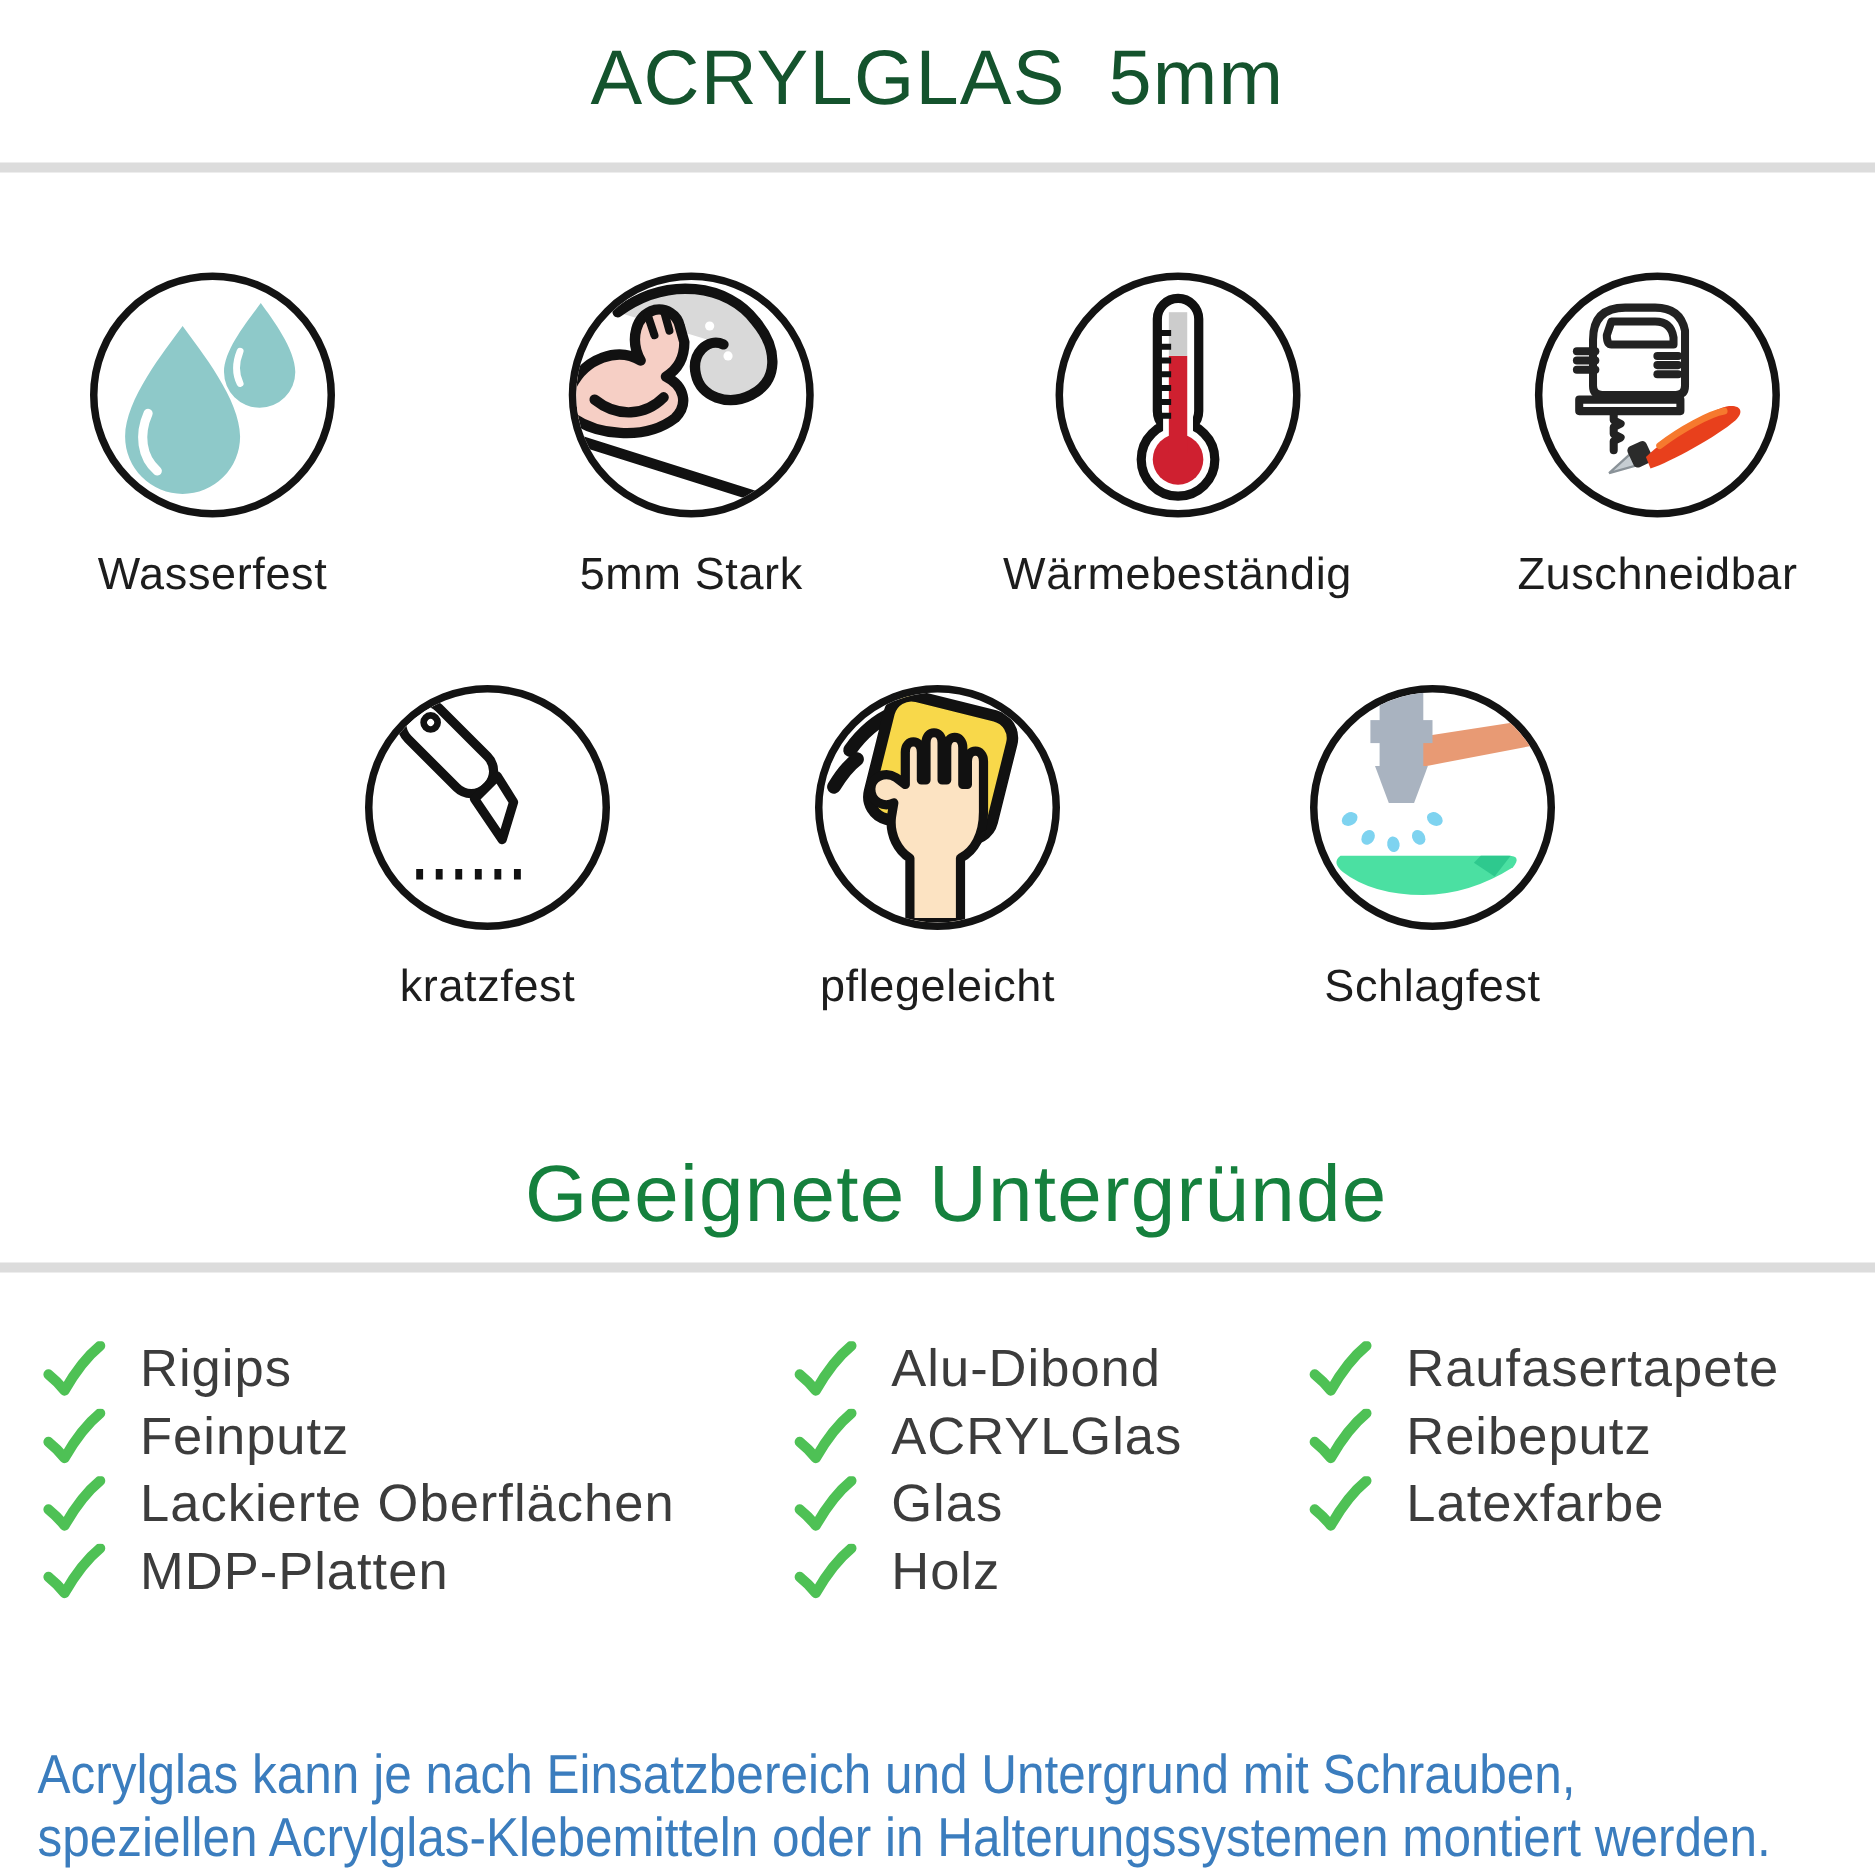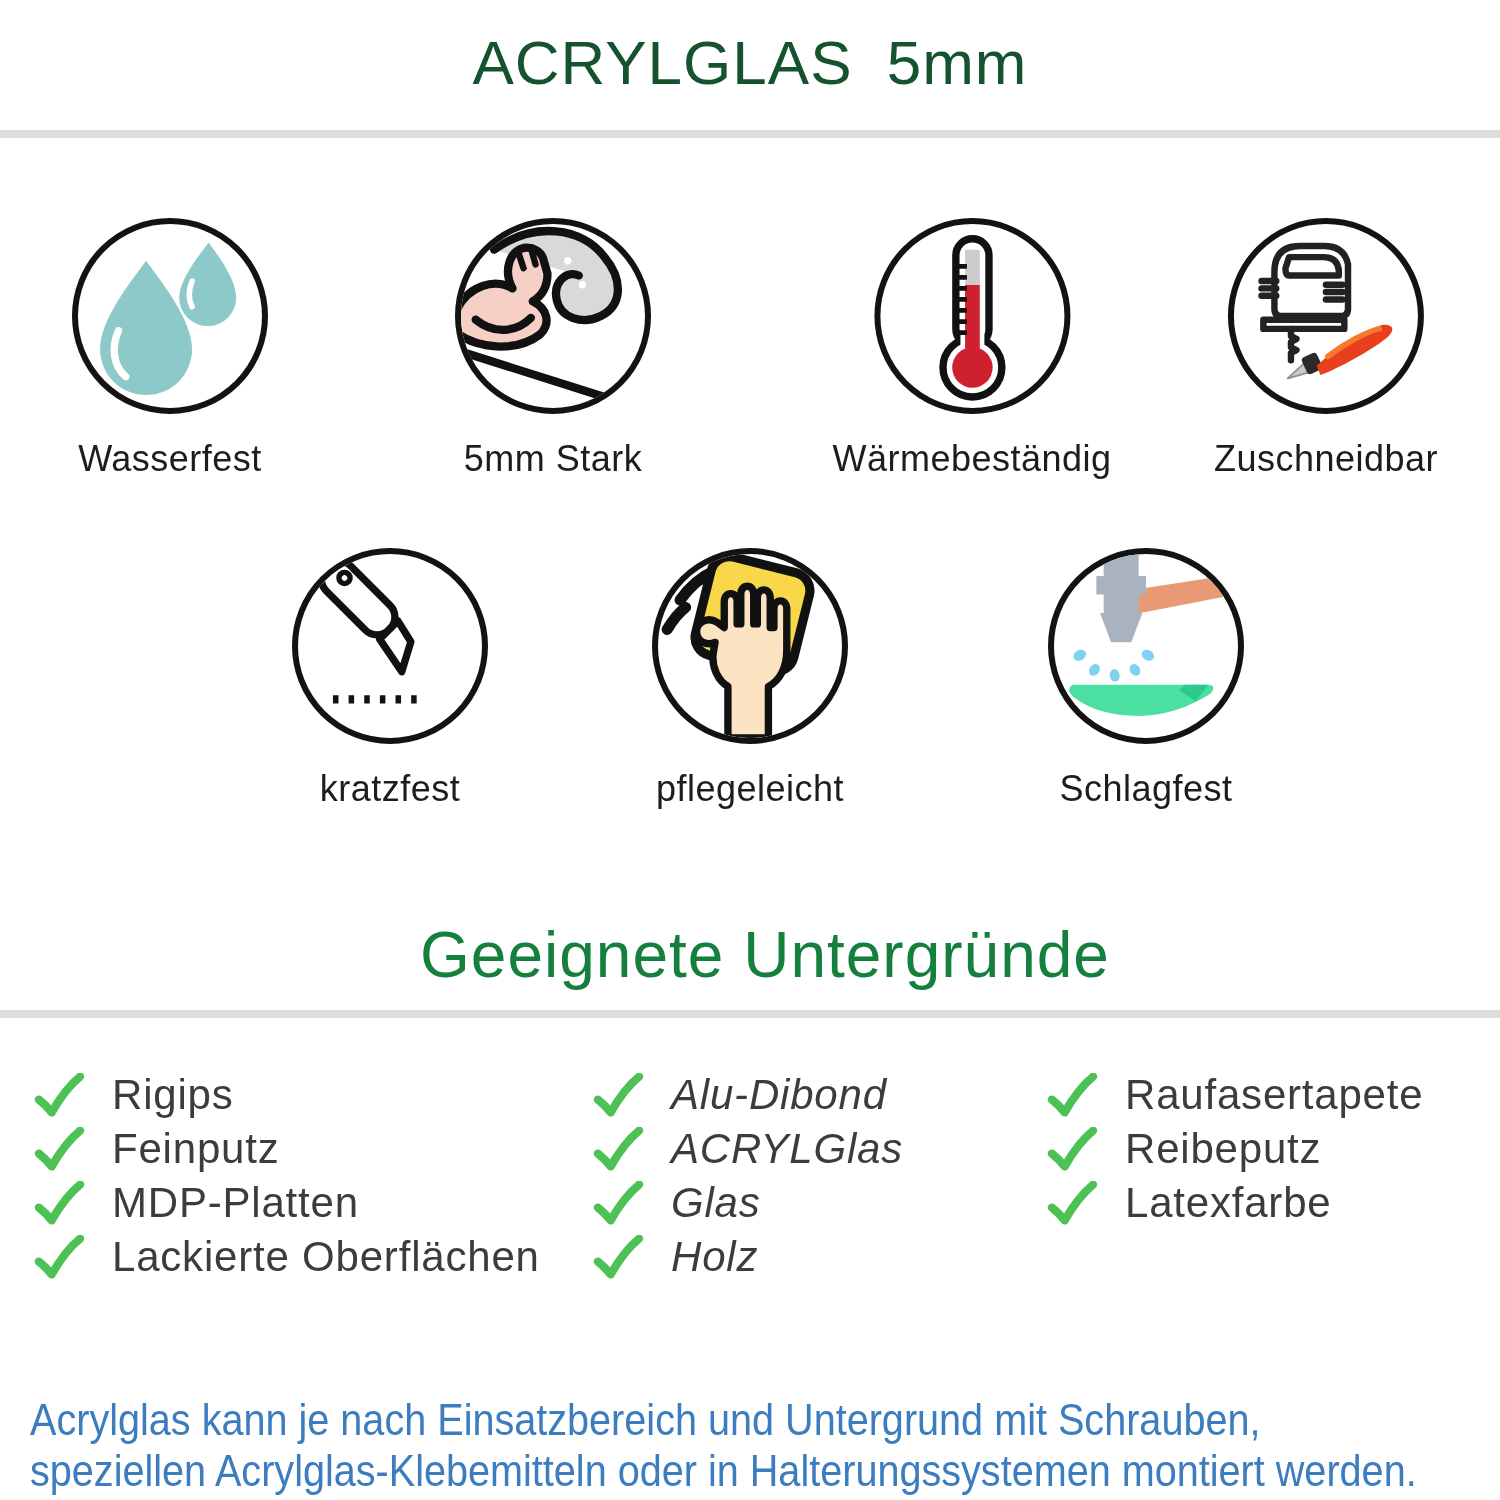--- a/index.html
+++ b/index.html
@@ -59,21 +59,21 @@
         <circle cx="66" cy="33" r="2" fill="#fff"></circle>
       <path d="M-2,46 C4,34 18,29 28,35 C23,26 26,15 34,13 C39,12 44,15 45,20 L47,27 C47,34 44,39 39,42 C47,46 49,54 43,60 C30,70 8,68 -4,58 Z" fill="#f6cfc5" stroke="#111" stroke-width="4.5" stroke-linejoin="round" stroke-linecap="round"></path>
       <path d="M31,15 l3,9 M38,13 l2.5,9" fill="none" stroke="#111" stroke-width="3.5" stroke-linecap="round"></path>
       <path d="M8,52 C18,60 30,59 38,51" fill="none" stroke="#111" stroke-width="4.5" stroke-linecap="round"></path>
       <path d="M2,70 L78,94" stroke="#111" stroke-width="4.5" stroke-linecap="round"></path>
     </svg>
   </div>
   <div class="feat-label">5mm Stark</div>
 </div>
 
-<div class="feat" style="left:942px;top:218px;margin-left:30px;">
+<div class="feat" style="left:942px;top:218px;">
   <div class="circle">
     <svg viewBox="0 0 100 100">
       <rect x="41" y="8" width="18" height="58" rx="9" fill="#fff" stroke="#111" stroke-width="4"></rect>
       <circle cx="50" cy="78" r="16" fill="#fff" stroke="#111" stroke-width="4"></circle>
       <rect x="43.5" y="56" width="13" height="14" fill="#fff"></rect>
       <circle cx="50" cy="78" r="11" fill="#cf2030"></circle>
       <rect x="46" y="33" width="8" height="42" fill="#cf2030"></rect>
       <rect x="46" y="14" width="8" height="19" fill="#cccccc"></rect>
       <g stroke="#111" stroke-width="2.6">
         <line x1="41" y1="23" x2="47" y2="23"></line>
@@ -174,31 +174,31 @@
   <div class="s-item">
     <svg class="check" viewBox="0 0 54 48">
         <path d="M5,29 C10,33 15,38 19,43 C27,29 39,13 50,4" stroke="#4ec155" stroke-width="9" fill="none" stroke-linecap="round" stroke-linejoin="round"></path>
       </svg>
     <span class="s-label">Feinputz</span>
   </div>
   <div class="s-item">
     <svg class="check" viewBox="0 0 54 48">
         <path d="M5,29 C10,33 15,38 19,43 C27,29 39,13 50,4" stroke="#4ec155" stroke-width="9" fill="none" stroke-linecap="round" stroke-linejoin="round"></path>
       </svg>
+    <span class="s-label">Lackierte Oberflächen</span>
+  </div>
+  <div class="s-item">
+    <svg class="check" viewBox="0 0 54 48">
+        <path d="M5,29 C10,33 15,38 19,43 C27,29 39,13 50,4" stroke="#4ec155" stroke-width="9" fill="none" stroke-linecap="round" stroke-linejoin="round"></path>
+      </svg>
     <span class="s-label">MDP-Platten</span>
   </div>
-  <div class="s-item">
-    <svg class="check" viewBox="0 0 54 48">
-        <path d="M5,29 C10,33 15,38 19,43 C27,29 39,13 50,4" stroke="#4ec155" stroke-width="9" fill="none" stroke-linecap="round" stroke-linejoin="round"></path>
-      </svg>
-    <span class="s-label">Lackierte Oberflächen</span>
-  </div>
-</div>
-
-<div class="col" style="left:592px;font-style:italic;">
+</div>
+
+<div class="col" style="left:634px;">
   <div class="s-item">
     <svg class="check" viewBox="0 0 54 48">
         <path d="M5,29 C10,33 15,38 19,43 C27,29 39,13 50,4" stroke="#4ec155" stroke-width="9" fill="none" stroke-linecap="round" stroke-linejoin="round"></path>
       </svg>
     <span class="s-label">Alu-Dibond</span>
   </div>
   <div class="s-item">
     <svg class="check" viewBox="0 0 54 48">
         <path d="M5,29 C10,33 15,38 19,43 C27,29 39,13 50,4" stroke="#4ec155" stroke-width="9" fill="none" stroke-linecap="round" stroke-linejoin="round"></path>
       </svg>

